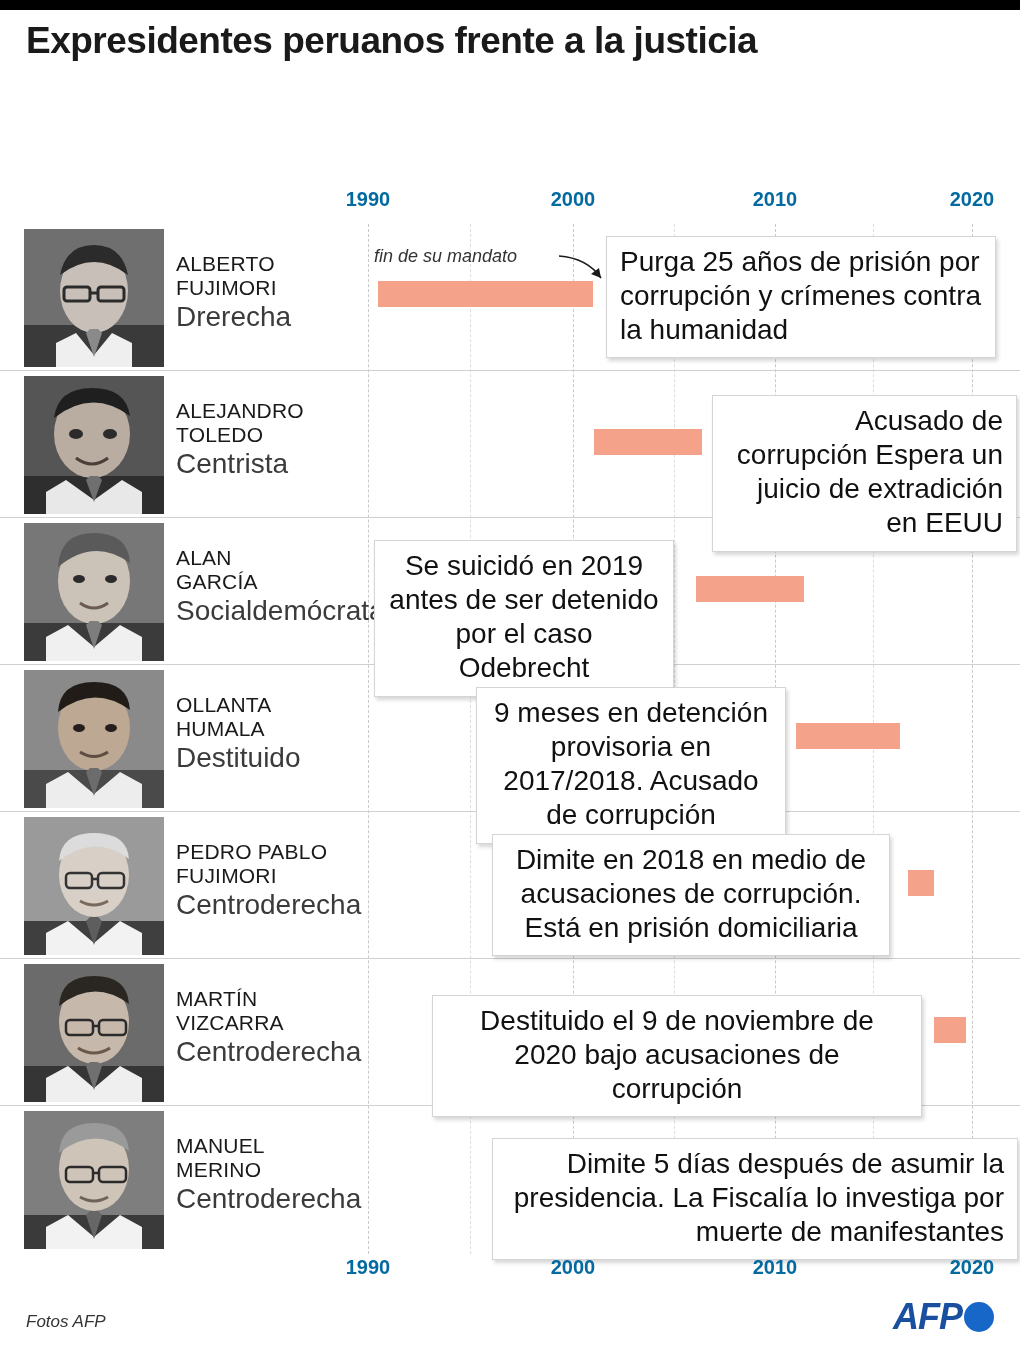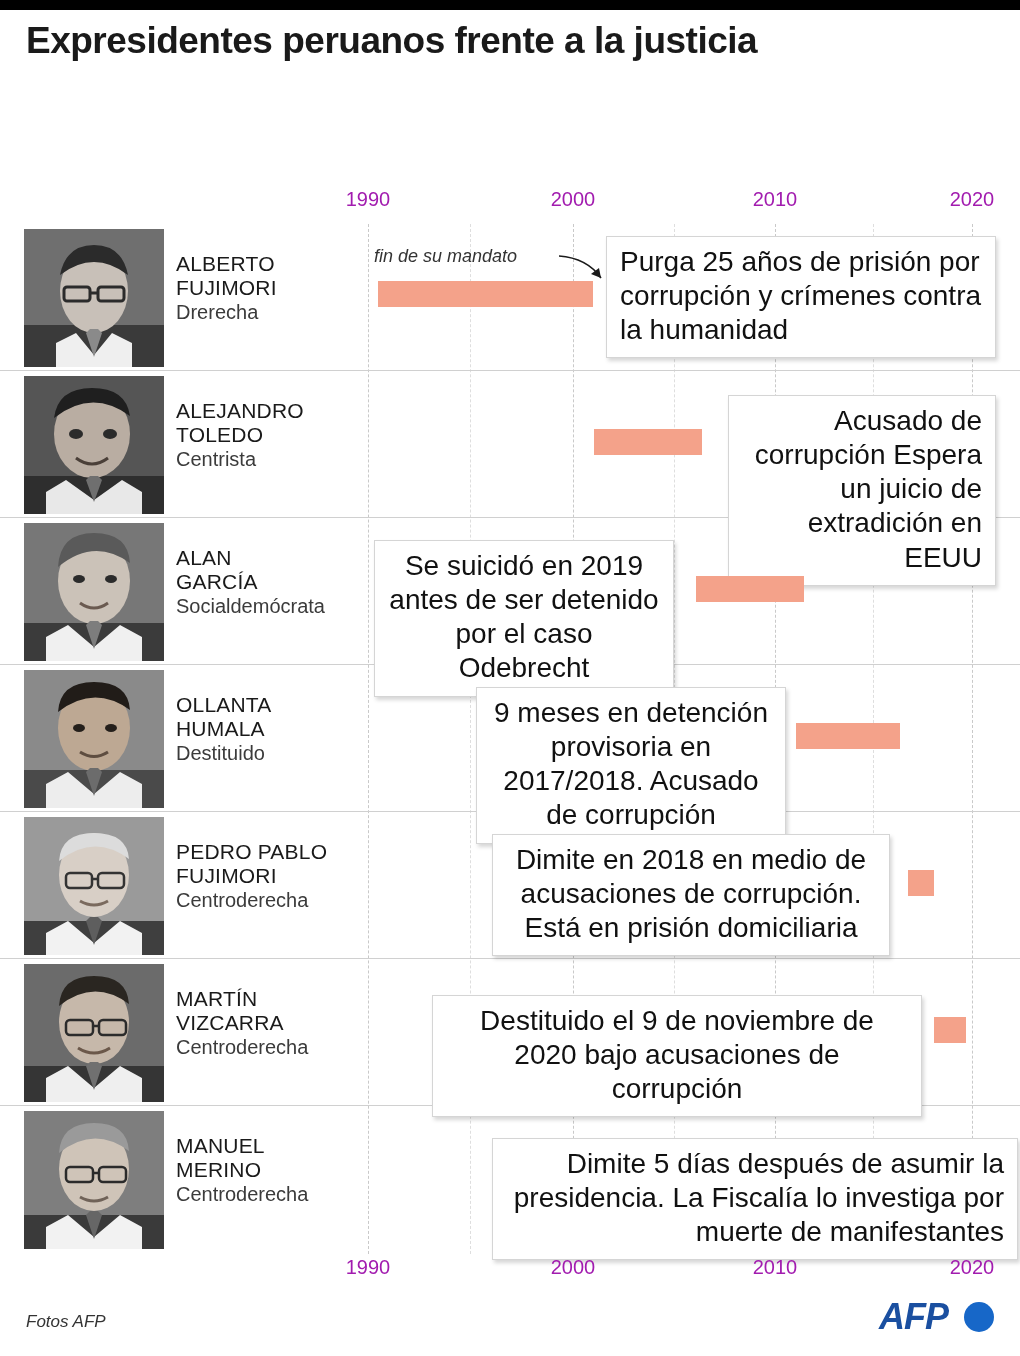--- a/index.html
+++ b/index.html
@@ -50,23 +50,24 @@
   .axis-top, .axis-bottom {
     position: absolute;
     left: 0; width: 1020px;
     height: 26px;
   }
   .axis-top { top: 0; }
   .axis-bottom { top: 1068px; }
   .tick-label {
     position: absolute;
     font-size: 20px;
-    color: #a21caf;
+    color: #0369a1;
     transform: translateX(-50%);
     white-space: nowrap;
+    font-weight: bold;
   }
   .gridlines {
     position: absolute;
     top: 36px;
     left: 0;
     width: 1020px;
     height: 1030px;
   }
   .gridline {
     position: absolute;
@@ -103,21 +104,21 @@
     top: 28px;
     width: 180px;
   }
   .name {
     font-size: 21px;
     line-height: 1.12;
     color: #1a1a1a;
     letter-spacing: 0.2px;
   }
   .party {
-    font-size: 20px;
+    font-size: 28px;
     color: #3b3b3b;
     margin-top: 2px;
   }
   .bar {
     position: absolute;
     height: 26px;
     background: #f4a28a;
   }
   .callout {
     position: absolute;
@@ -148,21 +149,21 @@
     font-size: 17px;
     font-style: italic;
     color: #333;
   }
   .afp {
     position: absolute;
     right: 26px;
     bottom: 18px;
     display: flex;
     align-items: center;
-    gap: 16px;
+    gap: 2px;
     justify-content: space-between;
   }
   .afp-text {
     font-size: 36px;
     font-weight: bold;
     font-style: italic;
     color: #1a4fa0;
     letter-spacing: -1px;
   }
   .afp-dot {
@@ -242,21 +243,21 @@
           <path d="M42 104 L70 124 L98 104 L118 116 L118 138 L22 138 L22 116z" fill="#e8e8e8"></path>
           <path d="M62 104 L70 126 L78 104 L74 100 L66 100z" fill="#6f6f6f"></path>
         </svg>
       </div>
       <div class="names">
         <div class="name">ALEJANDRO</div>
         <div class="name">TOLEDO</div>
         <div class="party">Centrista</div>
       </div>
       <div class="bar" style="left:594px;width:108px;top:58px;"></div>
-      <div class="callout right-align" style="left:728px;top:24px;width:268px;">Acusado de corrupción Espera un juicio de extradición en EEUU</div>
+      <div class="callout right-align" style="left:712px;top:24px;width:305px;">Acusado de corrupción Espera un juicio de extradición en EEUU</div>
     </div>
 
     <div class="row">
       <div class="photo">
         <svg width="140" height="138" viewBox="0 0 140 138">
           <rect width="140" height="138" fill="#777"></rect>
           <rect x="0" y="100" width="140" height="38" fill="#3b3b3b"></rect>
           <ellipse cx="70" cy="58" rx="36" ry="43" fill="#cbc2b8"></ellipse>
           <path d="M34 44 q36 -30 72 -4 q-2 -30 -36 -30 q-34 0 -36 34z" fill="#5a5a5a"></path>
           <ellipse cx="55" cy="56" rx="6" ry="4" fill="#2b2b2b"></ellipse>

